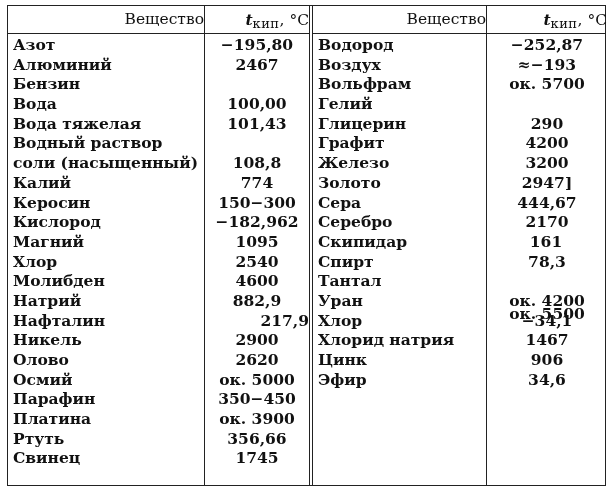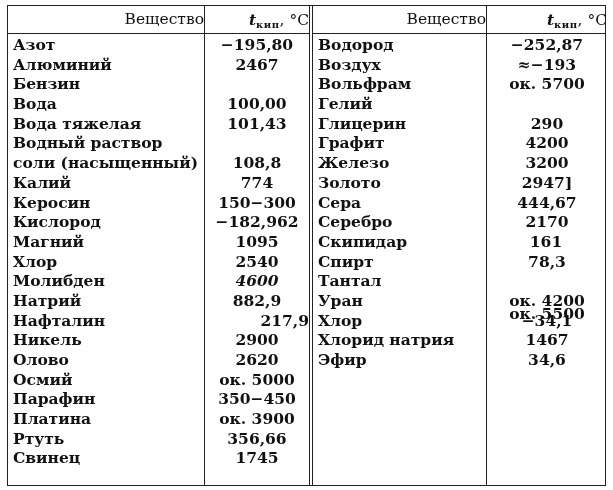--- a/index.html
+++ b/index.html
@@ -16,21 +16,21 @@
           border-bottom: 1.5px solid #222; }
   .head .c1, .head .c2 { position: absolute; top: 0; height: 27px; line-height: 27px;
           text-align: right; font-size: 15.5px; }
   .vdiv { position: absolute; top: 0; bottom: 0; width: 0; border-left: 1.5px solid #222; }
   .rows { position: absolute; left: 0; right: 0; top: 29px; }
   .row { position: relative; height: 19.7px; line-height: 19.7px; font-size: 15.5px;
          font-weight: bold; white-space: nowrap; }
   .row .name { position: absolute; left: 5px; }
   .row .val { position: absolute; text-align: center; }
   .t-ital { font-style: italic; font-weight: bold; }
-  .sub { font-size: 10px; font-weight: bold; vertical-align: -3px; letter-spacing: 0.5px; }
+  .sub { font-size: 13px; font-weight: normal; vertical-align: -3px; letter-spacing: 0.5px; }
 </style>
 </head>
 <body>
 
 <div class="tbl">
 
   <div class="half left">
     <div class="head">
       <div class="c1" style="left:0;width:196px;">Вещество</div>
       <div class="vdiv" style="left:196px;"></div>
@@ -81,21 +81,21 @@
         <div class="row">
           <span class="name">Магний</span>
           <span class="val" style="left: 197px; width: 104px;">1095</span>
         </div>
         <div class="row">
           <span class="name">Хлор</span>
           <span class="val" style="left: 197px; width: 104px;">2540</span>
         </div>
         <div class="row">
           <span class="name">Молибден</span>
-          <span class="val" style="left: 197px; width: 104px; font-style: italic;">4600</span>
+          <span class="val" style="left: 197px; width: 104px;">4600</span>
         </div>
         <div class="row">
           <span class="name">Натрий</span>
           <span class="val" style="left: 197px; width: 104px;">882,9</span>
         </div>
         <div class="row">
           <span class="name">Нафталин</span>
           <span class="val" style="left: 197px; width: 104px; text-align: right;">217,9</span>
         </div>
         <div class="row">
@@ -196,18 +196,22 @@
         </div>
         <div class="row">
           <span class="name">Хлор</span>
           <span class="val" style="left: 174px; width: 120px;">−34,1</span>
         </div>
         <div class="row">
           <span class="name">Хлорид натрия</span>
           <span class="val" style="left: 174px; width: 120px;">1467</span>
         </div>
         <div class="row">
+          <span class="name">Цинк</span>
+          <span class="val" style="left: 174px; width: 120px;">906</span>
+        </div>
+        <div class="row">
           <span class="name">Эфир</span>
           <span class="val" style="left: 174px; width: 120px;">34,6</span>
         </div>
       </div>
   </div>
 </div>
 
 </body></html>

